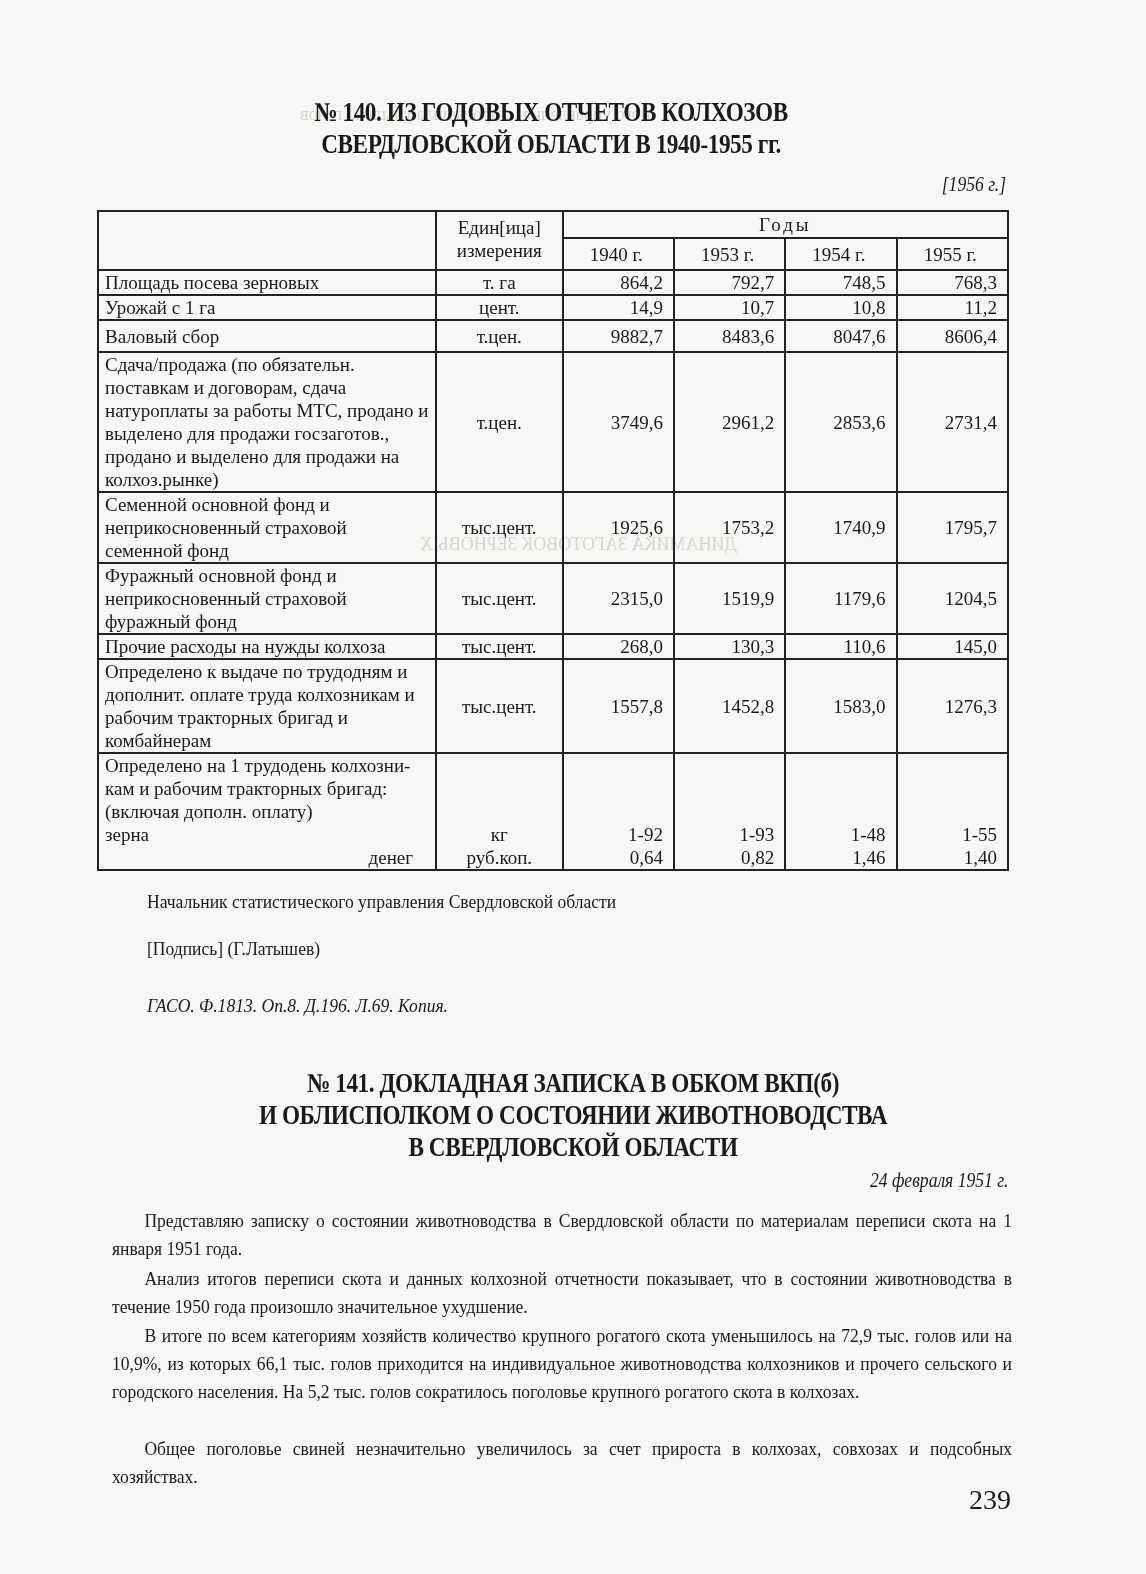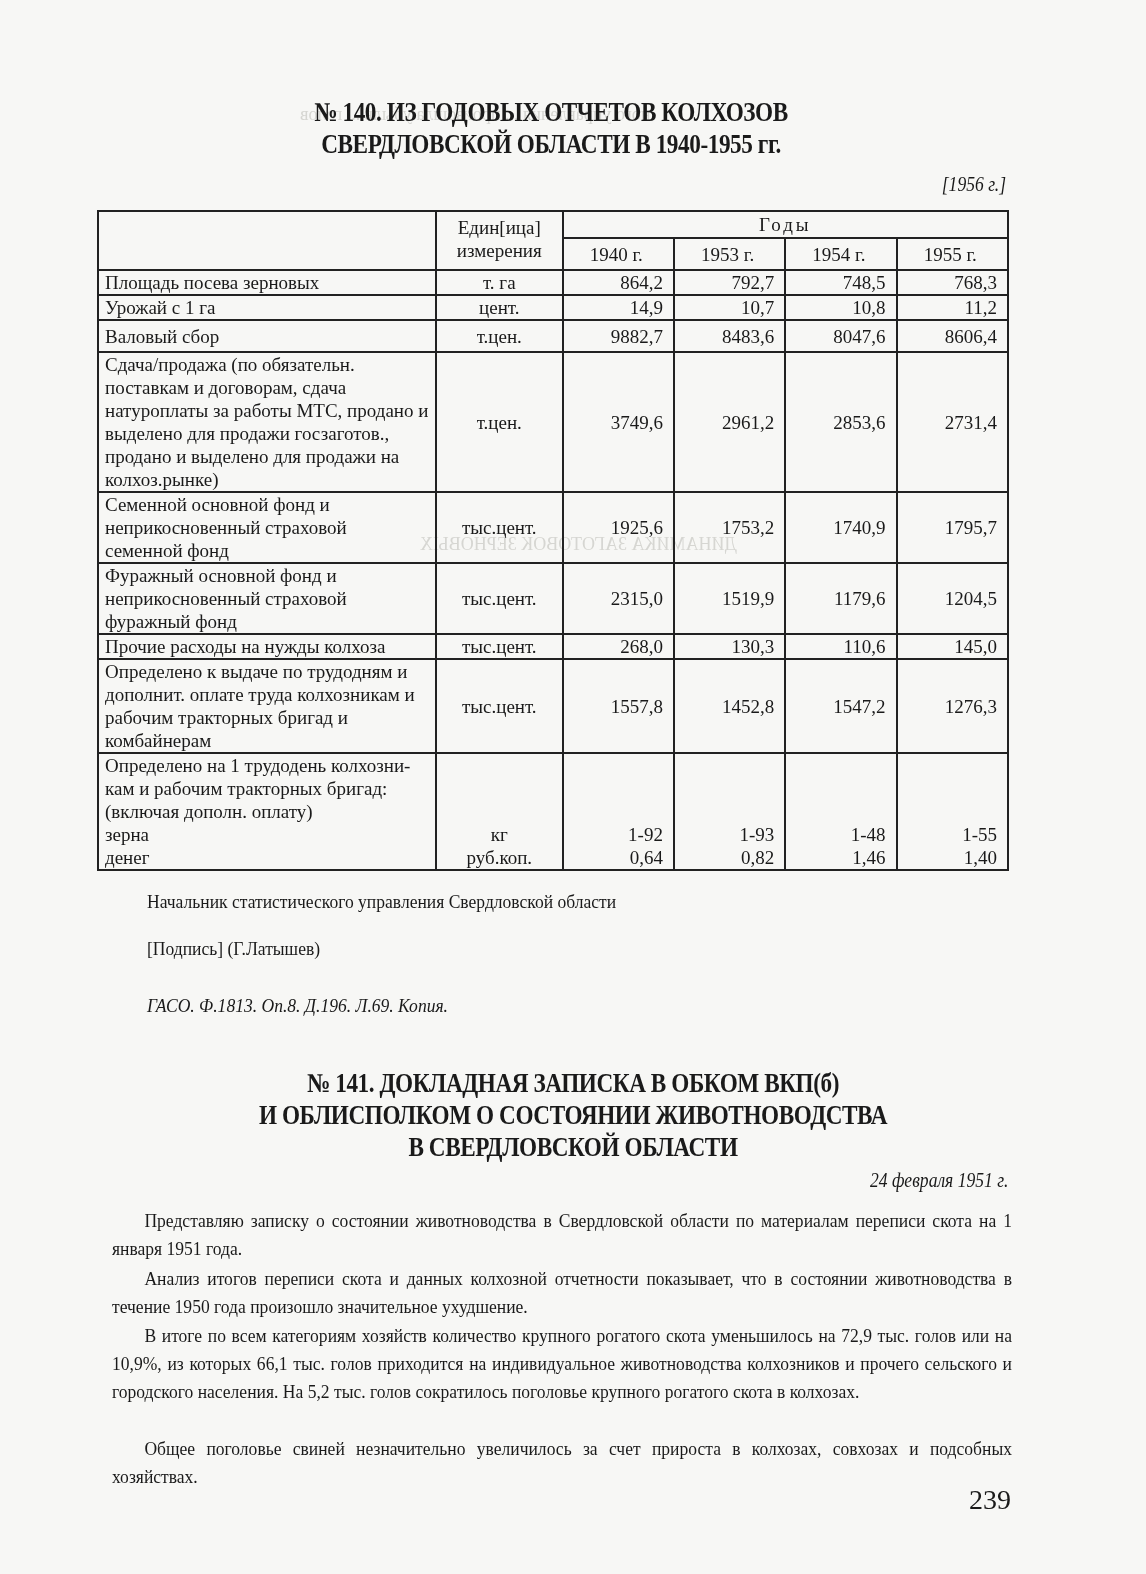--- a/index.html
+++ b/index.html
@@ -33,21 +33,21 @@
     vertical-align: middle;
   }
   table.report th { text-align: center; }
   .c-name { width: 339px; text-align: left; }
   .c-unit { width: 115px; text-align: center; }
   .c-yr { width: 97px; text-align: right; padding-right: 10px !important; margin-left: 48px; }
   .hdr-unit { vertical-align: top !important; padding-top: 4px !important; }
   .hdr-years { height: 25px; letter-spacing: 3px; }
   .hdr-yr { height: 30px; text-align: center !important; }
   .split { display: flex; justify-content: space-between; flex-direction: column; }
-  .split2 { display: block; padding-right: 16px; }
+  .split2 { display: block; text-align: right; padding-right: 16px; }
 
   .para {
     position: absolute; font-size: 19.5px; line-height: 28px;
     transform: scaleX(0.9); transform-origin: left top;
   }
   .sig1 { left: 147px; top: 888px; }
   .sig2 { left: 147px; top: 935px; }
   .archive { left: 147px; top: 992px; font-style: italic; }
   .body-p {
     position: absolute; left: 112px; width: 1000px; font-size: 19.5px; line-height: 28px;
@@ -150,21 +150,21 @@
         <td class="c-yr">268,0</td>
         <td class="c-yr">130,3</td>
         <td class="c-yr">110,6</td>
         <td class="c-yr">145,0</td>
       </tr>
       <tr style="height: 92px;">
         <td class="c-name">Определено к выдаче по трудодням и дополнит. оплате труда колхозникам и рабочим тракторных бригад и комбайнерам</td>
         <td class="c-unit">тыс.цент.</td>
         <td class="c-yr">1557,8</td>
         <td class="c-yr">1452,8</td>
-        <td class="c-yr">1547,2</td>
+        <td class="c-yr">1583,0</td>
         <td class="c-yr">1276,3</td>
       </tr>
     </tbody>
   <tbody>
       <tr>
     <td class="c-name">
       <div>Определено на 1 трудодень колхозни-</div>
       <div>кам и рабочим тракторных бригад:</div>
       <div class="split">
         <span>(включая дополн. оплату)</span>

